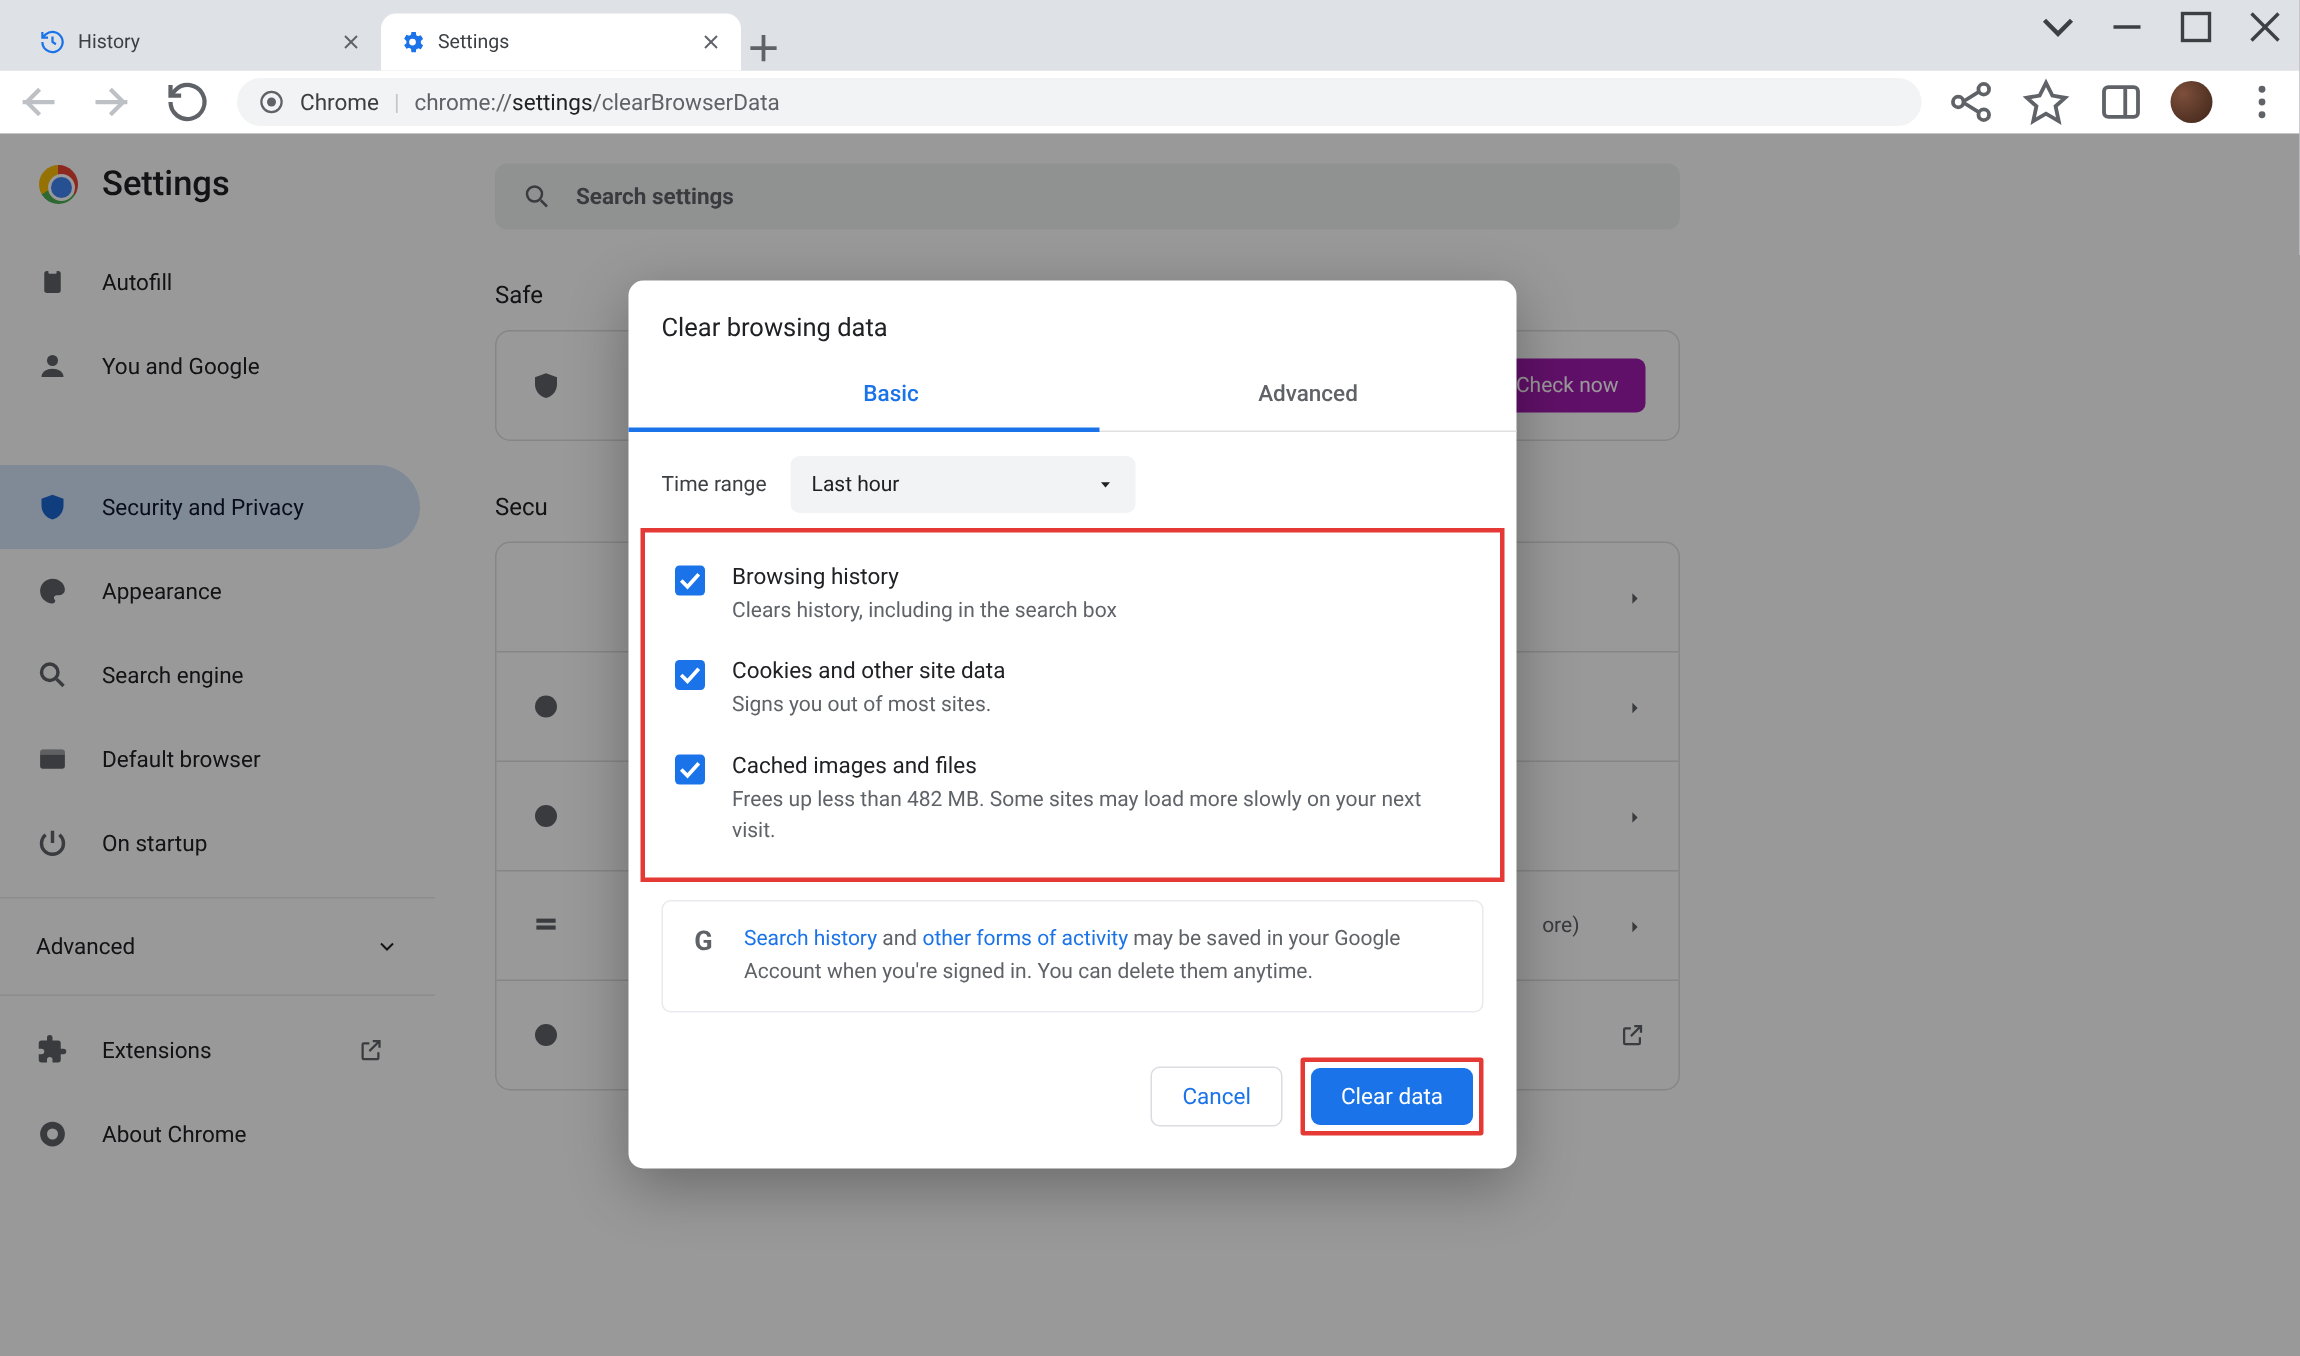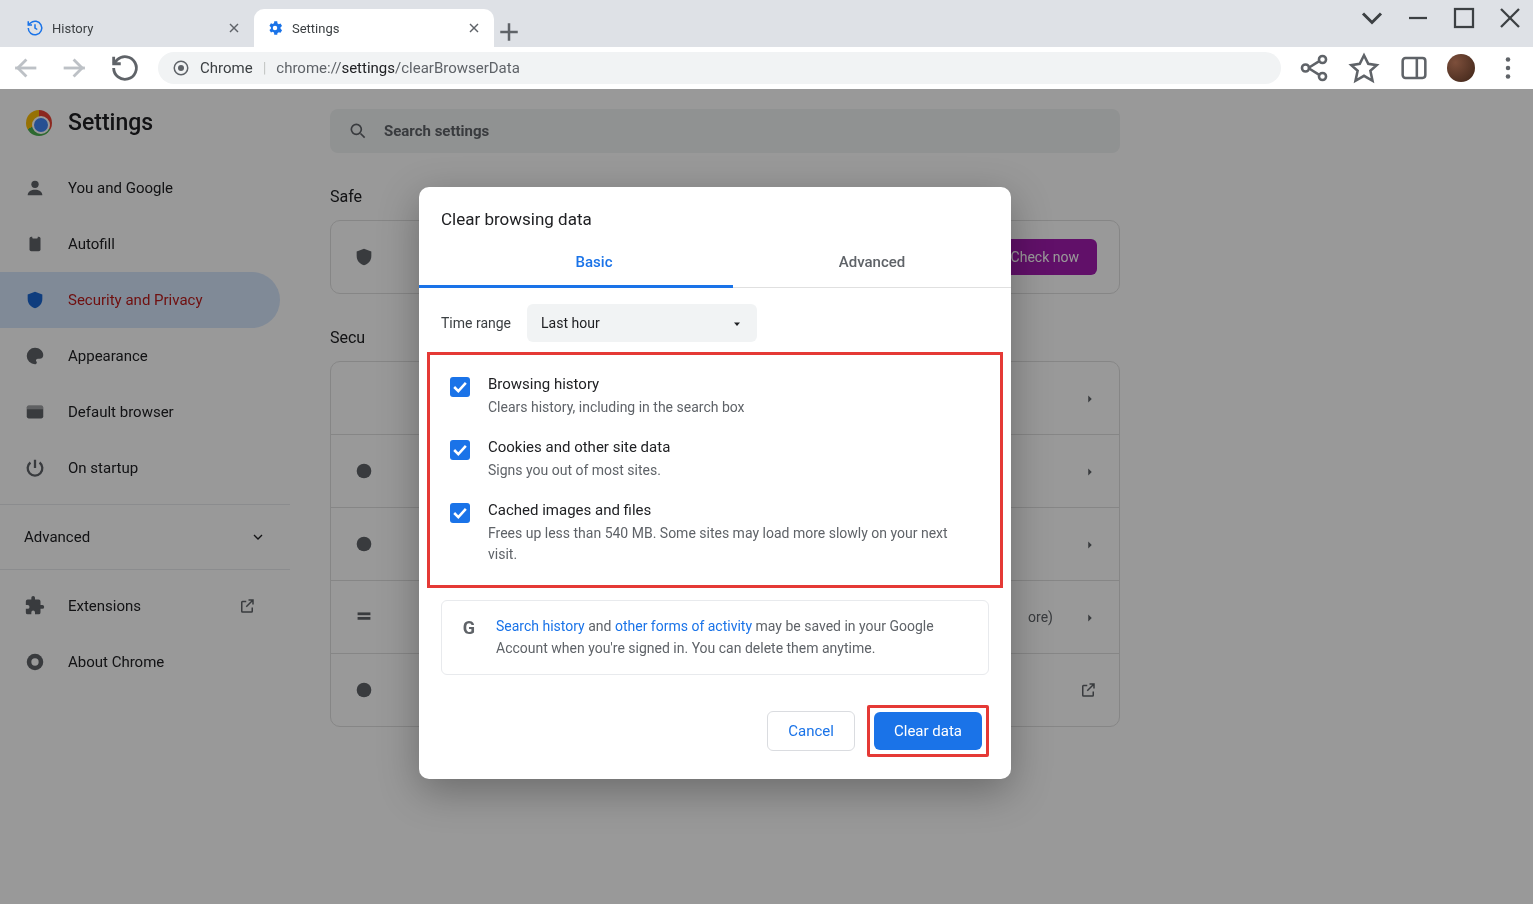--- a/index.html
+++ b/index.html
@@ -30,21 +30,21 @@
 
 .content { position: absolute; top: 89px; left: 0; right: 0; bottom: 0; background: #fff; }
 .sidebar { width: 290px; padding-top: 20px; }
 .logo-row { display: flex; align-items: center; gap: 16px; padding: 0 20px 20px 26px; }
 .chrome-logo { width: 26px; height: 26px; border-radius: 50%; background: conic-gradient(#ea4335 0deg 120deg, #4caf50 120deg 240deg, #fbbc05 240deg 360deg); position: relative; }
 .chrome-logo::after { content: ""; position: absolute; top: 6px; left: 6px; width: 14px; height: 14px; border-radius: 50%; background: #4285f4; border: 2px solid #fff; }
 .page-title { font-size: 23px; font-weight: 500; color: #202124; }
 .menu { padding-top: 4px; }
 .menu-item { height: 56px; display: flex; align-items: center; gap: 22px; padding: 0 24px; font-size: 15px; color: #202124; border-radius: 0 28px 28px 0; margin-right: 10px; }
 .menu-item .micon { width: 22px; height: 22px; color: #5f6368; display: flex; align-items: center; justify-content: center; }
-.menu-item.active { background: #d6e6fc; color: #b91c1c; }
+.menu-item.active { background: #d6e6fc; color: #0f172a; margin-top: 38px; }
 .menu-item.active .micon { color: #1967d2; }
 .menu-item .ext { margin-left: auto; color: #5f6368; }
 .adv { height: 48px; display: flex; align-items: center; padding: 0 24px; font-size: 15px; color: #202124; justify-content: space-between; }
 .divider { height: 1px; background: #e8eaed; margin: 8px 0; }
 
 .main { position: absolute; left: 290px; top: 0; right: 0; padding: 20px 40px; }
 .searchbar { width: 790px; height: 44px; background: #f1f3f4; border-radius: 8px; display: flex; align-items: center; padding: 0 18px; gap: 16px; color: #5f6368; font-size: 15px; font-weight: bold; }
 .section-title { font-size: 16px; color: #202124; margin-top: 34px; }
 .card { width: 790px; border: 1px solid #e0e0e0; border-radius: 10px; margin-top: 14px; }
 .card-row { height: 72px; display: flex; align-items: center; padding: 0 22px; gap: 20px; }
@@ -208,50 +208,59 @@
 <div class="content">
   <div class="sidebar">
     <div class="logo-row">
       <div class="chrome-logo"></div>
       <div class="page-title">Settings</div>
     </div>
     <div class="menu">
       <div class="menu-item">
         <span class="micon">
             <svg viewBox="0 0 24 24" fill="currentColor">
+              <rect x="6" y="4" width="12" height="16" rx="2"></rect>
+              <rect x="9" y="2" width="6" height="4" rx="1" fill="#fff"></rect>
+            </svg>
+          </span>
+        <span>Autofill</span>
+      </div>
+      <div class="menu-item">
+        <span class="micon">
+            <svg viewBox="0 0 24 24" fill="currentColor">
               <circle cx="12" cy="8" r="4"></circle>
               <path d="M4 20c0-4 4-6 8-6s8 2 8 6"></path>
             </svg>
           </span>
         <span>You and Google</span>
       </div>
-      <div class="menu-item">
-        <span class="micon">
-            <svg viewBox="0 0 24 24" fill="currentColor">
-              <rect x="6" y="4" width="12" height="16" rx="2"></rect>
-              <rect x="9" y="2" width="6" height="4" rx="1" fill="#fff"></rect>
-            </svg>
-          </span>
-        <span>Autofill</span>
-      </div>
       <div class="menu-item active">
         <span class="micon">
             <svg viewBox="0 0 24 24" fill="currentColor">
               <path d="M12 3l8 3v5c0 5-3.5 9-8 10-4.5-1-8-5-8-10V6z"></path>
             </svg>
           </span>
         <span>Security and Privacy</span>
       </div>
       <div class="menu-item">
         <span class="micon">
             <svg viewBox="0 0 24 24" fill="currentColor">
               <path d="M12 3a9 9 0 1 0 0 18c1 0 2-1 2-2s-1-1-1-2 1-2 2-2h2a4 4 0 0 0 4-4c0-4.4-4-8-9-8z"></path>
             </svg>
           </span>
         <span>Appearance</span>
+      </div>
+      <div class="menu-item">
+        <span class="micon">
+            <svg viewBox="0 0 24 24" fill="none" stroke="currentColor" stroke-width="2.5">
+              <circle cx="10" cy="10" r="6"></circle>
+              <line x1="15" y1="15" x2="20" y2="20"></line>
+            </svg>
+          </span>
+        <span>Search engine</span>
       </div>
       <div class="menu-item">
         <span class="micon">
             <svg viewBox="0 0 24 24" fill="currentColor">
               <rect x="3" y="5" width="18" height="14" rx="2"></rect>
               <rect x="3" y="5" width="18" height="4" fill="#fff" opacity="0.4"></rect>
             </svg>
           </span>
         <span>Default browser</span>
       </div>
@@ -402,21 +411,21 @@
       </div>
     </div>
     <div class="opt">
       <div class="chk">
           <svg viewBox="0 0 24 24" fill="none" stroke="currentColor" stroke-width="3">
             <polyline points="5 12 10 17 19 7"></polyline>
           </svg>
         </div>
       <div>
         <div class="opt-title">Cached images and files</div>
-        <div class="opt-desc">Frees up less than 540 MB. Some sites may load more slowly on your next visit.</div>
+        <div class="opt-desc">Frees up less than 482 MB. Some sites may load more slowly on your next visit.</div>
       </div>
     </div>
   </div>
 
   <div class="info">
     <div class="glogo">G</div>
     <div>
       <a>Search history</a><span> and </span><a>other forms of activity</a><span> may be saved in your Google Account when you're signed in. You can delete them anytime.</span>
     </div>
   </div>

